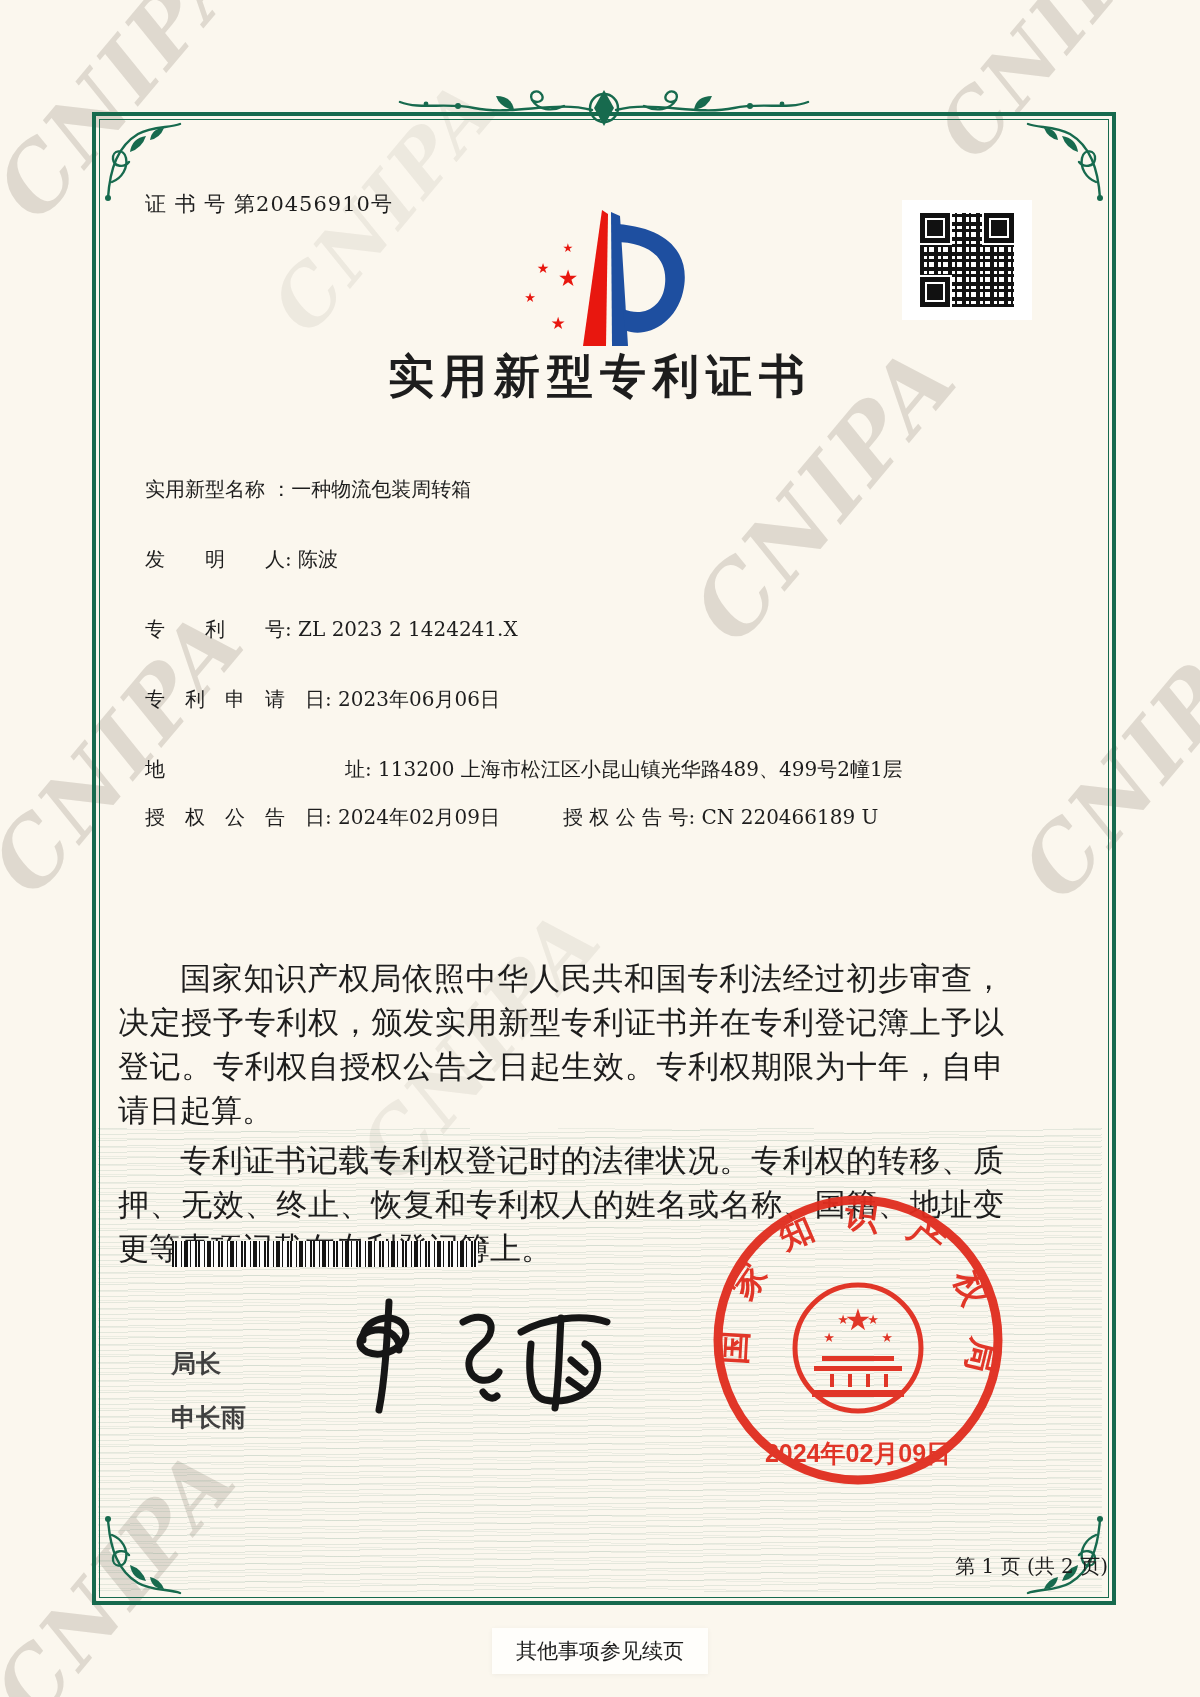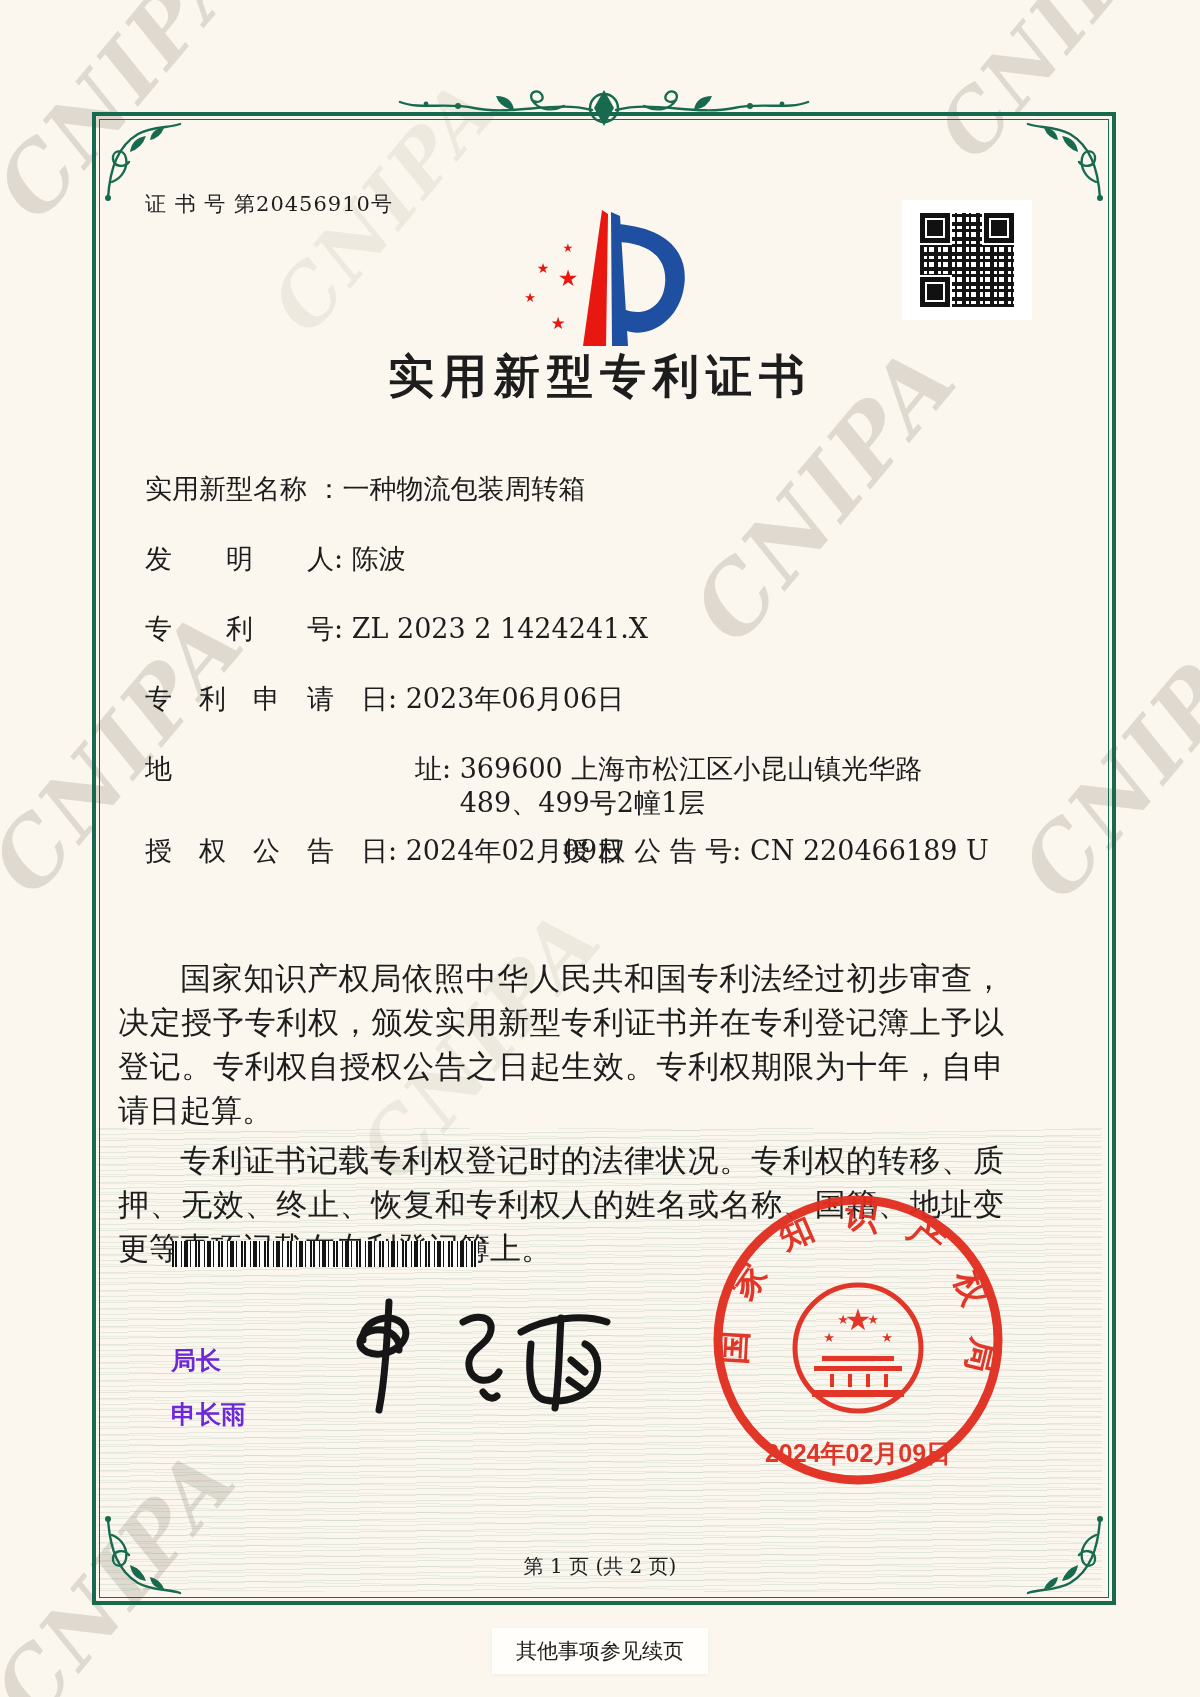--- a/index.html
+++ b/index.html
@@ -33,45 +33,45 @@
   .qr{position:relative;width:94px;height:94px;
       background:
         repeating-linear-gradient(90deg,#131313 0 4px,transparent 4px 7px,#131313 7px 9px,transparent 9px 14px),
         repeating-linear-gradient(0deg,#131313 0 3px,#ffffff 3px 6px,#131313 6px 10px,#ffffff 10px 15px);}
   .finder{position:absolute;width:20px;height:20px;border:5px solid #111;background:#fff;box-shadow:0 0 0 2px #fff;}
   .finder::after{content:"";position:absolute;inset:2px;background:#111;}
   .f-tl{left:0;top:0;}.f-tr{right:0;top:0;}.f-bl{left:0;bottom:0;}
   .title{position:absolute;left:92px;top:346px;width:1016px;text-align:center;font-size:46px;font-weight:bold;
          letter-spacing:7px;z-index:2;}
   
-  .fields{position:absolute;left:145px;top:472px;width:850px;font-size:27px;z-index:2;}
+  .fields{position:absolute;left:145px;top:472px;width:850px;font-size:20px;z-index:2;}
   .frow{margin-bottom:36px;line-height:34px;}
   .frow .lab,.frow .val{display:inline-block;vertical-align:top;white-space:pre-wrap;}
   .addr{margin-bottom:14px;}
   .addr .val{width:535px;}
   .grant{position:relative;margin-bottom:0;margin-top:12px;}
   .pair2{position:absolute;left:418px;top:0;white-space:pre-wrap;}
   
   .paras{position:absolute;left:118px;top:956px;width:886px;font-size:31px;line-height:44px;
          text-align:justify;z-index:2;}
   .paras p{margin:0 0 6px 0;text-indent:2em;}
   
   .barcode{position:absolute;left:172px;top:1241px;width:306px;height:26px;z-index:2;
       background:repeating-linear-gradient(90deg,
         #141414 0 2px,#fcfcfc 2px 3px,#141414 3px 5px,#fcfcfc 5px 9px,#141414 9px 10px,
         #fcfcfc 10px 12px,#141414 12px 16px,#fcfcfc 16px 18px,#141414 18px 19px,#fcfcfc 19px 23px);}
   
-  .signer{position:absolute;left:171px;top:1336px;z-index:2;font-family:Liberation Mono, monospace;
-          font-weight:bold;font-size:25px;line-height:54px;color:#6d28d9;}
+  .signer{position:absolute;left:171px;top:1336px;z-index:2;font-family:Liberation Sans, sans-serif;
+          font-weight:bold;font-size:25px;line-height:54px;color:#404040;}
   .sig{position:absolute;left:345px;top:1288px;z-index:3;}
   .sig path{stroke:#161616;stroke-width:7;fill:none;stroke-linecap:round;stroke-linejoin:round;}
   
   .seal{position:absolute;left:702px;top:1190px;z-index:3;opacity:0.95;}
   
-  .pageinfo{position:absolute;left:92px;top:1553px;width:1016px;text-align:center;font-size:20px;z-index:2;}
+  .pageinfo{position:absolute;left:92px;top:1553px;width:1016px;text-align:right;font-size:20px;z-index:2;}
   .note{position:absolute;left:0;top:1628px;width:100%;text-align:center;z-index:2;}
   .note span{display:inline-block;background:#fffefb;padding:9px 24px;font-size:21px;box-shadow:0 1px 5px rgba(0,0,0,0.05);}
 </style>
 </head>
 <body>
 
 <div class="page">
 
   <div class="wm" style="left:-45px;top:25px;font-size:88px;">CNIPA</div>
   <div class="wm faint" style="left:235px;top:160px;font-size:78px;">CNIPA</div>
@@ -160,21 +160,21 @@
     <div class="frow">
       <span class="lab">发　　明　　人: </span><span class="val">陈波</span>
     </div>
     <div class="frow">
       <span class="lab">专　　利　　号: </span><span class="val">ZL 2023 2 1424241.X</span>
     </div>
     <div class="frow">
       <span class="lab">专　利　申　请　日: </span><span class="val">2023年06月06日</span>
     </div>
     <div class="frow addr">
-      <span class="lab">地　　　　　　　　　址: </span><span class="val">369600 上海市松江区小昆山镇光华路489、499号2幢1层</span>
+      <span class="lab">地　　　　　　　　　址: </span><span class="val">113200 上海市松江区小昆山镇光华路489、499号2幢1层</span>
     </div>
     <div class="frow grant">
       <span style="white-space:pre-wrap;"><span class="lab">授　权　公　告　日: </span><span>2024年02月09日</span></span>
       <span class="pair2"><span class="lab">授 权 公 告 号: </span><span>CN 220466189 U</span></span>
     </div>
   </div>
 
   <div class="paras">
     <p>国家知识产权局依照中华人民共和国专利法经过初步审查，决定授予专利权，颁发实用新型专利证书并在专利登记簿上予以登记。专利权自授权公告之日起生效。专利权期限为十年，自申请日起算。</p>
     <p>专利证书记载专利权登记时的法律状况。专利权的转移、质押、无效、终止、恢复和专利权人的姓名或名称、国籍、地址变更等事项记载在专利登记簿上。</p>

